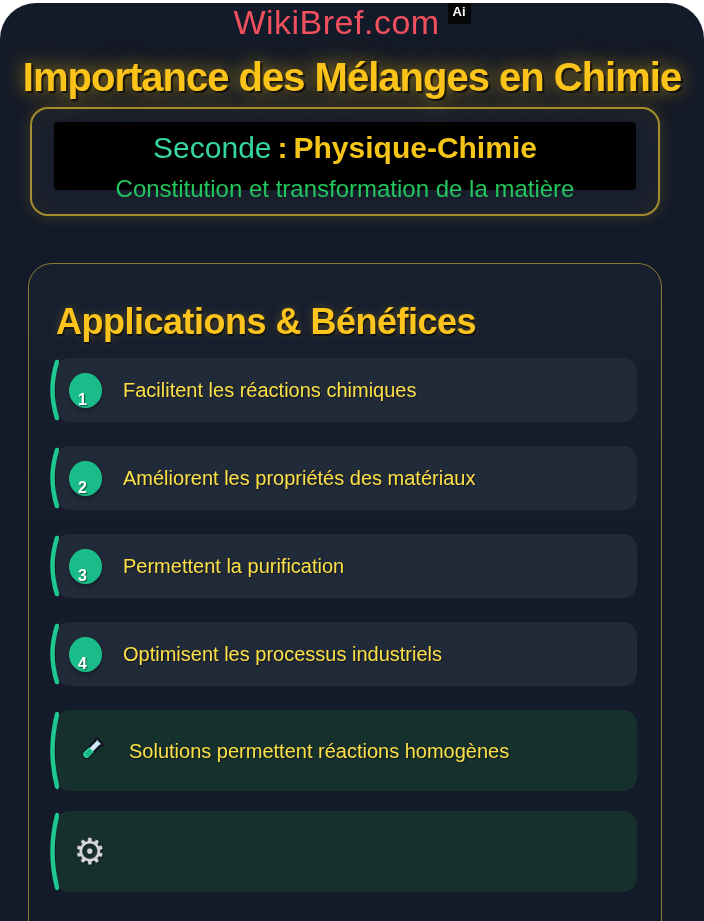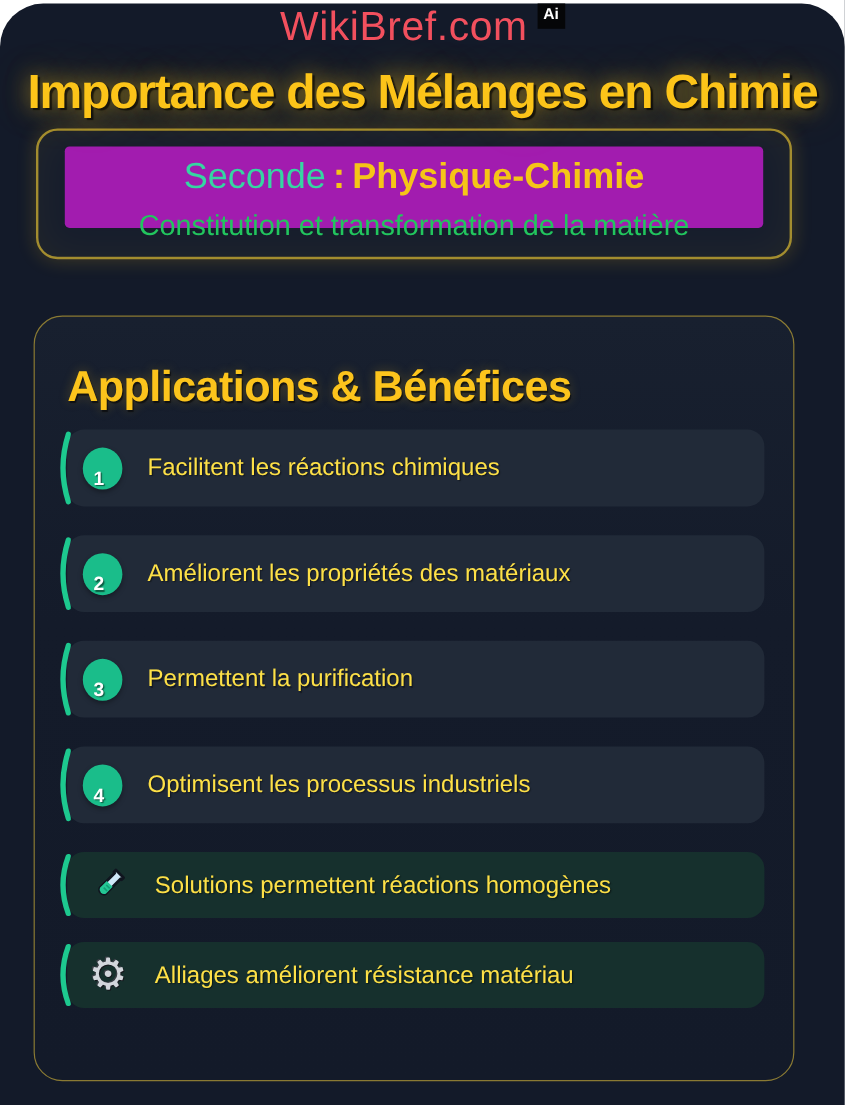--- a/index.html
+++ b/index.html
@@ -30,21 +30,21 @@
   }
   
   .subtitle-box{
     margin:7px 44px 0 30px;
     border:2px solid #a38d2f;border-radius:18px;
     background:#171e2d;
     box-shadow:0 0 16px rgba(252,196,25,.20), inset 0 0 34px rgba(252,196,25,.05);
     padding:13px 22px 12px;text-align:center;
   }
   .subtitle-inner{
-    background:#a21caf;border-radius:4px;
+    background:#000000;border-radius:4px;
     padding:10px 8px 26px;
   }
   .subtitle-line1{font-size:30px;line-height:32px;white-space:nowrap;}
   .level-text{color:#35d6a2;}
   .sep-text{color:#f5c518;font-weight:bold;padding:0 6px;}
   .subject-text{color:#f5c518;font-weight:bold;}
   .subtitle-theme{
     position:relative;margin-top:-14px;
     color:#22c55e;font-size:24px;line-height:26px;white-space:nowrap;
   }
@@ -59,21 +59,21 @@
     margin-top:12px;margin-bottom:20px;text-align:left;
     color:#fcc41c;font-size:36px;font-weight:bold;letter-spacing:-0.5px;line-height:32px;
     text-shadow:1px 2px 1px rgba(0,0,0,.6),0 0 10px rgba(252,196,25,.25);
   }
   .row{
     position:relative;background:#212a38;border-radius:14px;
     height:64px;margin-bottom:24px;
     display:flex;align-items:center;padding-left:13px;box-sizing:border-box;
   }
   .row.icon-row{
-    background:#16302d;height:55px;margin-top:4px;margin-bottom:20px;padding-left:16px;
+    background:#16302d;height:81px;margin-top:4px;margin-bottom:20px;padding-left:16px;
   }
   .bracket{
     position:absolute;left:-9px;top:1px;height:calc(100% - 2px);width:12px;
   }
   .num-badge{
     position:relative;flex:0 0 auto;width:33px;height:35px;border-radius:50%;
     background:#1abd8a;box-shadow:0 2px 4px rgba(0,0,0,.35);
   }
   .num-badge .num{
     position:absolute;left:9px;bottom:-1px;
@@ -169,17 +169,16 @@
       <span class="row-text">Solutions permettent réactions homogènes</span>
     </div>
 
     <div class="row icon-row">
       <svg class="bracket" viewBox="0 0 12 64" preserveAspectRatio="none">
           <path d="M10 3 Q1 32 10 61" stroke="#1dc98f" stroke-width="4.5" fill="none" stroke-linecap="round"></path>
         </svg>
       <span class="row-icon">
           <span class="gear-glyph">⚙</span>
         </span>
-      <span class="row-text">Alliages améliorent résistance matériau</span>
     </div>
 
   </div>
 </div>
 
 </body></html>

